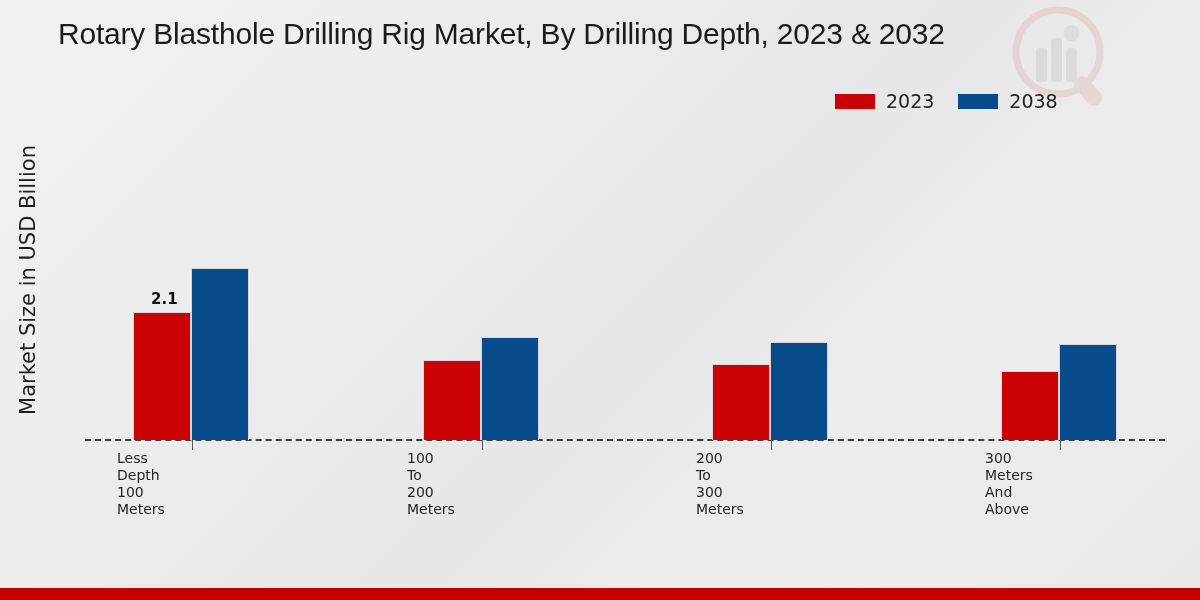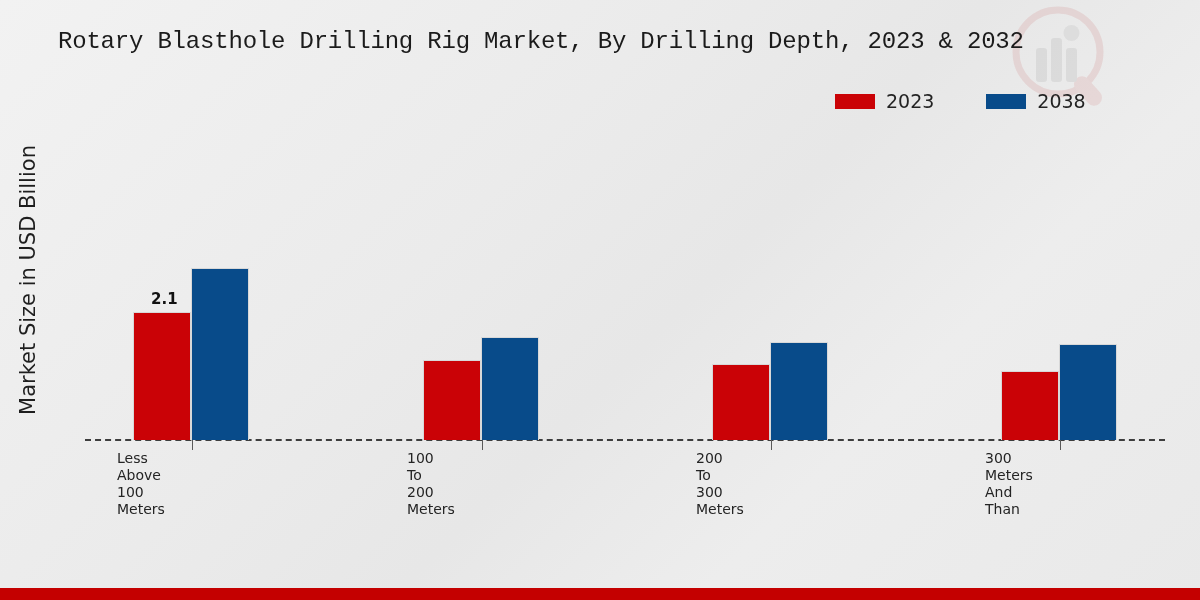--- a/index.html
+++ b/index.html
@@ -15,29 +15,29 @@
       linear-gradient(135deg,#f2f2f2 0%,#ebebeb 38%,#e7e7e7 55%,#ededed 72%,#e9e9e9 100%);
     overflow:hidden;
   }
   
   #watermark{
     position:absolute;left:1010px;top:4px;width:110px;height:112px;
     opacity:.30;pointer-events:none;
   }
   
   #chart-title{
-    position:absolute;left:58px;top:24px;width:1060px;
-    font-size:24px;line-height:36px;color:#1b1b1b;
-    font-family:Liberation Mono, monospace;
+    position:absolute;left:58px;top:16px;width:1060px;
+    font-size:30px;line-height:36px;color:#1b1b1b;
+    font-family:Liberation Sans, sans-serif;
     letter-spacing:-0.2px;white-space:nowrap;
   }
   
   #legend{
     position:absolute;left:835px;top:92px;
-    display:flex;align-items:center;gap:52px;
+    display:flex;align-items:center;gap:24px;
   }
   .legend-item{display:flex;align-items:center;gap:11px;}
   .legend-swatch{width:40px;height:15px;display:block;}
   .legend-label{font-size:19px;color:#232323;line-height:19px;}
   
   #y-axis-title{
     position:absolute;left:-152px;top:268px;width:360px;
     transform:rotate(-90deg);transform-origin:center center;
     text-align:center;font-size:21px;color:#1e1e1e;white-space:nowrap;
   }
@@ -104,21 +104,21 @@
     <div class="bar-group" style="left:133px;">
       <div class="bars">
         <span class="bar series-0" style="height:128px"></span>
         <span class="bar series-1" style="height:172px"></span>
       </div>
       <span class="bar-value" style="left:18px;bottom:132px;">2.1</span>
     </div>
     <div class="tick" style="left:192px;"></div>
     <div class="cat-label" style="left:117px;">
       <div>Less</div>
-      <div>Above</div>
+      <div>Depth</div>
       <div>100</div>
       <div>Meters</div>
     </div>
 
     <div class="bar-group" style="left:423px;">
       <div class="bars">
         <span class="bar series-0" style="height:80px"></span>
         <span class="bar series-1" style="height:103px"></span>
       </div>
     </div>
@@ -148,18 +148,18 @@
       <div class="bars">
         <span class="bar series-0" style="height:69px"></span>
         <span class="bar series-1" style="height:96px"></span>
       </div>
     </div>
     <div class="tick" style="left:1060px;"></div>
     <div class="cat-label" style="left:985px;">
       <div>300</div>
       <div>Meters</div>
       <div>And</div>
-      <div>Than</div>
+      <div>Above</div>
     </div>
   </div>
 
   <div id="footer-bar"></div>
 </div>
 
 </body></html>

